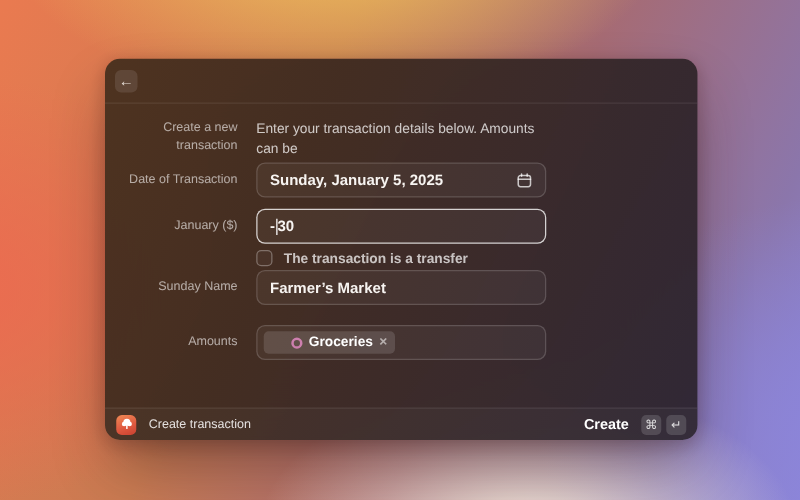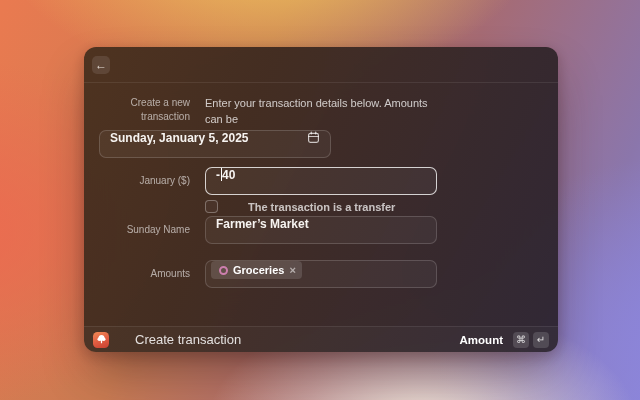--- a/index.html
+++ b/index.html
@@ -46,60 +46,60 @@
   .row-field { width:232px; }
   .v-center { align-items:center; }
 
   .intro-row { margin-bottom:3px; }
   .intro-desc { font-size:11px; line-height:15.5px; color:rgba(255,255,255,0.75); }
 
   .input {
     height:28px; width:232px; border-radius:7px;
     background:rgba(255,255,255,0.045);
     border:1px solid rgba(255,255,255,0.16);
-    display:flex; align-items:flex-start; padding:0 10px;
+    display:flex; align-items:center; padding:0 10px;
     font-size:12px; font-weight:600; color:#f7f4f1;
   }
   .mb9{margin-bottom:9px;} .mb5{margin-bottom:5px;} .mb4{margin-bottom:4px;}
   .mb3{margin-bottom:3px;} .mb8{margin-bottom:8px;}
   .input .grow { flex:1; }
   .input.focused { border-color:rgba(255,255,255,0.78); }
 
   .caret { display:inline-block; width:1px; height:13px; background:#ffffff; margin:0 0.5px; vertical-align:-2px; }
 
   .icon-btn { display:flex; align-items:center; color:rgba(255,255,255,0.72); }
 
   .check-row { height:13px; display:flex; align-items:center; }
   .checkbox {
     width:13px; height:13px; border-radius:4px; margin-right:9px;
     border:1px solid rgba(255,255,255,0.30); background:rgba(255,255,255,0.03);
     display:flex; align-items:center; justify-content:center;
   }
-  .check-label { font-size:11px; font-weight:600; color:rgba(255,255,255,0.72);margin-left:21px; }
+  .check-label { font-size:11px; font-weight:600; color:rgba(255,255,255,0.72); }
 
   .tag {
     display:inline-flex; align-items:center; gap:5px;
     background:rgba(255,255,255,0.13); border-radius:4px;
-    padding:2px 6px 2px 8px; height:18px;
+    padding:2px 6px 2px 22px; height:18px;
   }
   .tag-dot { width:9px; height:9px; border-radius:50%; border:2.5px solid #cd7fae; }
   .tag-name { font-size:11px; font-weight:700; color:#fff; }
   .tag-x { font-size:11px; color:rgba(255,255,255,0.55); cursor:pointer; line-height:1; }
 
   .win-footer {
     height:26px; display:flex; align-items:center; padding:0 9px;
     border-top:1px solid rgba(255,255,255,0.08);
     background:rgba(255,255,255,0.025);
   }
   .app-icon {
     width:16px; height:16px; border-radius:4.5px;
     background:linear-gradient(160deg,#f08a55 0%, #e05b41 55%, #c8402f 100%);
     display:flex; align-items:center; justify-content:center;
   }
-  .footer-cmd { margin-left:26px; font-size:13px; color:rgba(255,255,255,0.85); }
+  .footer-cmd { margin-left:10px; font-size:10px; color:rgba(255,255,255,0.85); }
   .footer-right { margin-left:auto; display:flex; align-items:center; gap:4px; }
   .submit-label { font-size:11.5px; font-weight:600; color:#fff; margin-right:6px; }
   .key-badge {
     width:16px; height:16px; border-radius:4px; background:rgba(255,255,255,0.14);
     display:flex; align-items:center; justify-content:center;
     font-size:10px; color:rgba(255,255,255,0.80);
   }
   svg { display:block; }
 </style>
 </head>
@@ -116,39 +116,40 @@
   <div class="win-body">
 
     <div class="row intro-row">
       <div class="row-label">Create a new transaction</div>
       <div class="row-field">
         <div class="intro-desc">Enter your transaction details below. Amounts can be</div>
       </div>
     </div>
 
     <div class="row v-center mb9">
+      <div class="row-label">Date of Transaction</div>
       <div class="input">
         <span class="grow">Sunday, January 5, 2025</span>
         <span class="icon-btn">
           <svg width="13" height="13" viewBox="0 0 14 14" fill="none" stroke="currentColor" stroke-width="1.3" stroke-linecap="round">
             <rect x="1.7" y="2.6" width="10.6" height="9.6" rx="2"></rect>
             <line x1="1.7" y1="5.9" x2="12.3" y2="5.9"></line>
             <line x1="4.6" y1="1.2" x2="4.6" y2="3.2"></line>
             <line x1="9.4" y1="1.2" x2="9.4" y2="3.2"></line>
           </svg>
         </span>
       </div>
     </div>
 
     <div class="row v-center mb5">
       <div class="row-label">January ($)</div>
       <div class="input focused">
         <span>-</span>
           <span class="caret"></span>
-          <span>40</span>
+          <span>30</span>
       </div>
     </div>
 
     <div class="row v-center mb3">
       <div class="row-label"></div>
       <div class="check-row">
         <div class="checkbox"></div>
         <span class="check-label">The transaction is a transfer</span>
       </div>
     </div>
@@ -180,19 +181,19 @@
     <div class="app-icon">
       <svg width="11" height="11" viewBox="0 0 12 12" fill="#ffffff">
         <circle cx="6" cy="4.2" r="3.1"></circle>
         <circle cx="3.6" cy="5.6" r="2.0"></circle>
         <circle cx="8.4" cy="5.6" r="2.0"></circle>
         <rect x="5.35" y="5.5" width="1.3" height="4.6" rx="0.6"></rect>
       </svg>
     </div>
     <span class="footer-cmd">Create transaction</span>
     <div class="footer-right">
-      <span class="submit-label">Amount</span>
+      <span class="submit-label">Create</span>
       <span class="key-badge">⌘</span>
       <span class="key-badge">↵</span>
     </div>
   </div>
 
 </div>
 
 </body></html>

